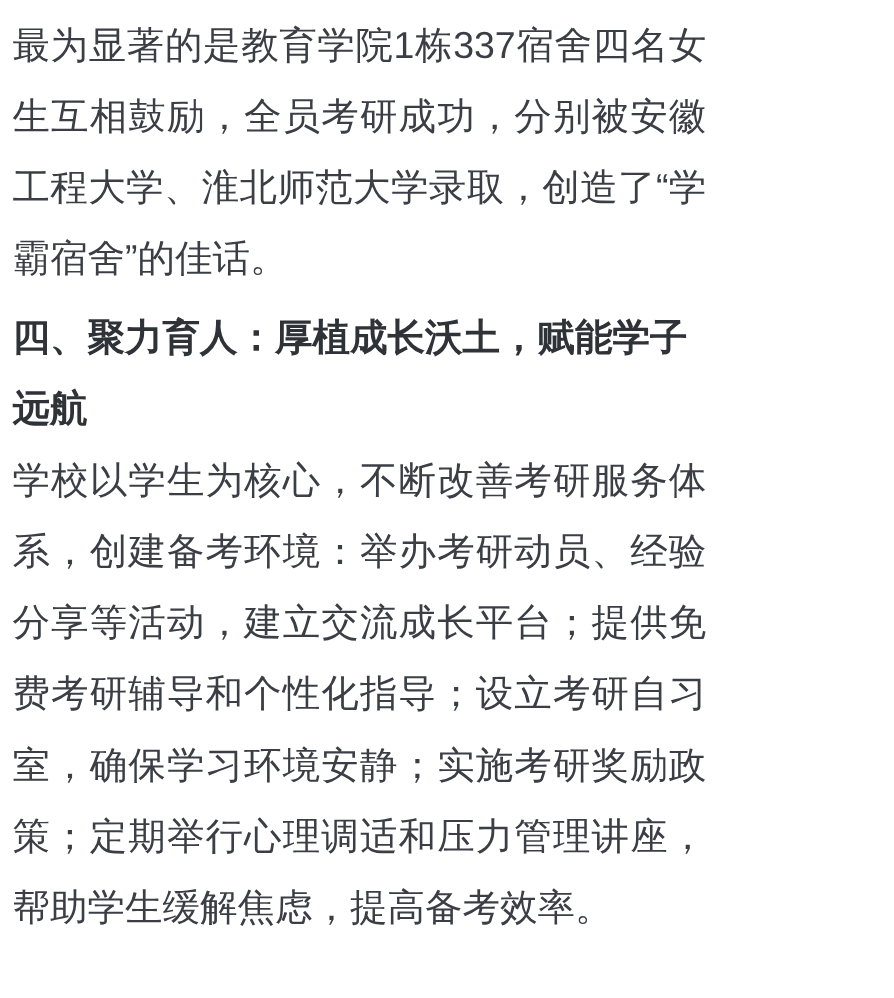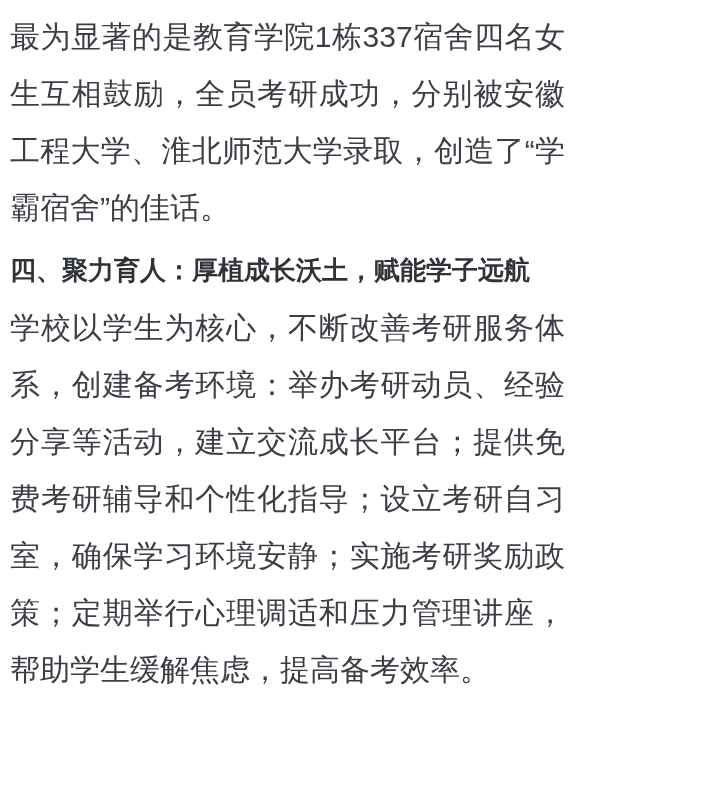--- a/index.html
+++ b/index.html
@@ -25,21 +25,21 @@
     letter-spacing: 0px;
     text-align: justify;
     text-justify: inter-ideograph;
     margin: 0;
     word-break: break-all;
   }
   .para.body {
     font-weight: 400;
   }
   .heading {
-    font-size: 26px;
+    font-size: 30px;
     line-height: 57px;
     font-weight: 700;
     color: #2f3338;
     margin: 0;
     padding-top: 6px;
     letter-spacing: 0px;
     word-break: break-all;
   }
   .heading .h-label {
     font-weight: 700;

